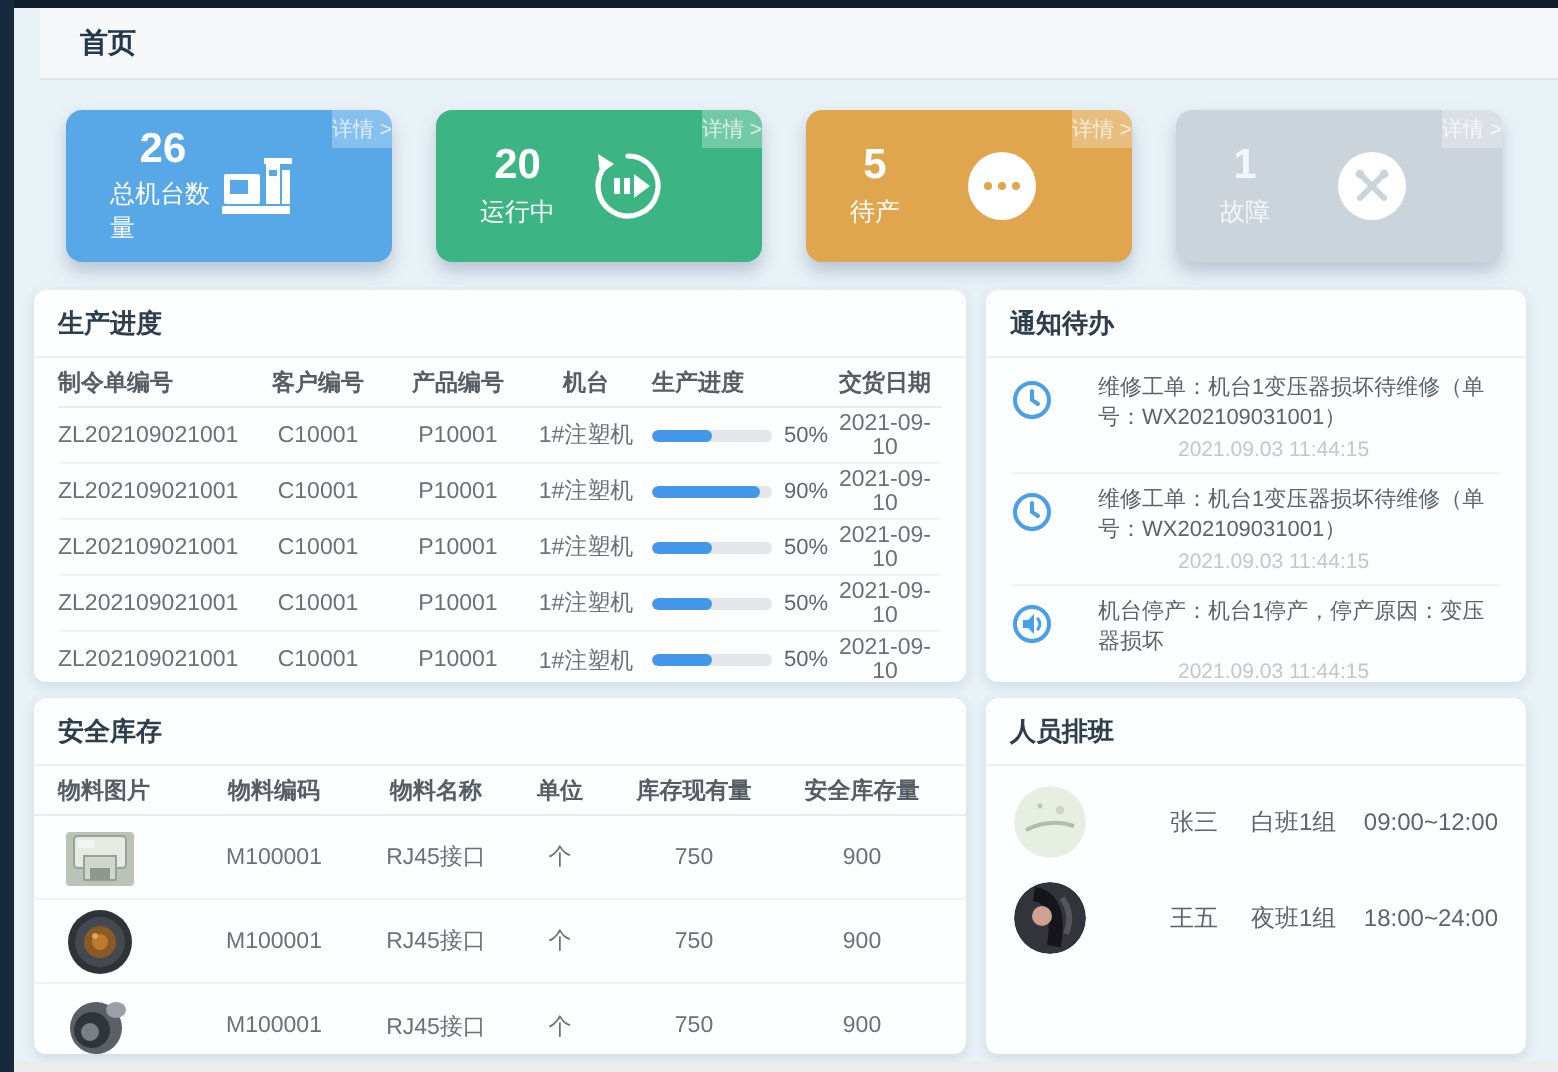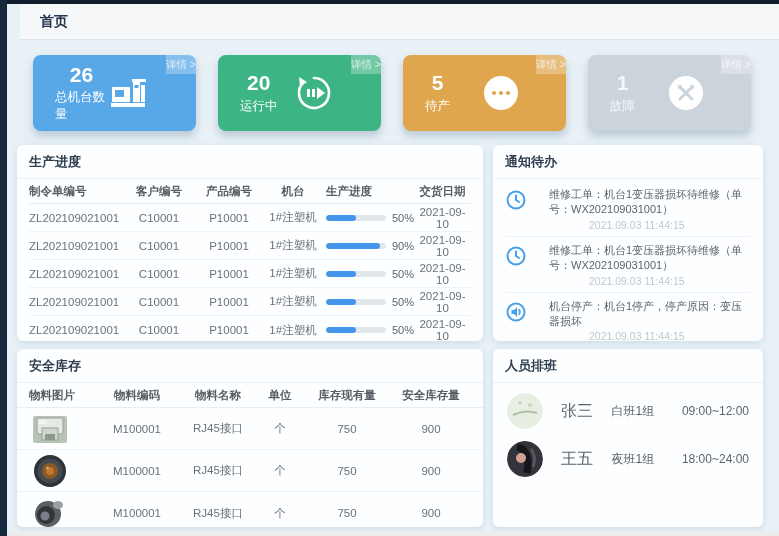--- a/index.html
+++ b/index.html
@@ -64,21 +64,21 @@
   .irow.head { height:25px; font-weight:bold; color:#565d64; border-bottom:1px solid #e8edf1; }
   .irow:last-child { border-bottom:none; }
   .ic1{width:66px; text-align:left;} .ic2{width:84px; text-align:center;} .ic3{width:78px; text-align:center;}
   .ic4{width:46px; text-align:center;} .ic5{width:88px; text-align:center;} .ic6{width:80px; text-align:center;}
   .item-img { width:42px; height:36px; display:flex; align-items:center; justify-content:center; }
 
   
   .slist { padding:4px 14px 0 14px; }
   .srow { display:flex; align-items:center; height:48px; }
   .avatar { width:36px; height:36px; border-radius:50%; overflow:hidden; flex:0 0 36px; margin-right:18px; }
-  .sname { width:56px; font-size:16px; color:#5c646b; }
+  .sname { width:56px; font-size:12px; color:#5c646b;margin-left:24px; }
   .sshift { width:78px; font-size:12px; color:#5c646b; }
   .stime { font-size:12px; color:#5c646b; }
 </style>
 </head>
 <body>
 
 <div class="screen">
   <div class="edge-top"></div>
   <div class="edge-left"></div>
 

